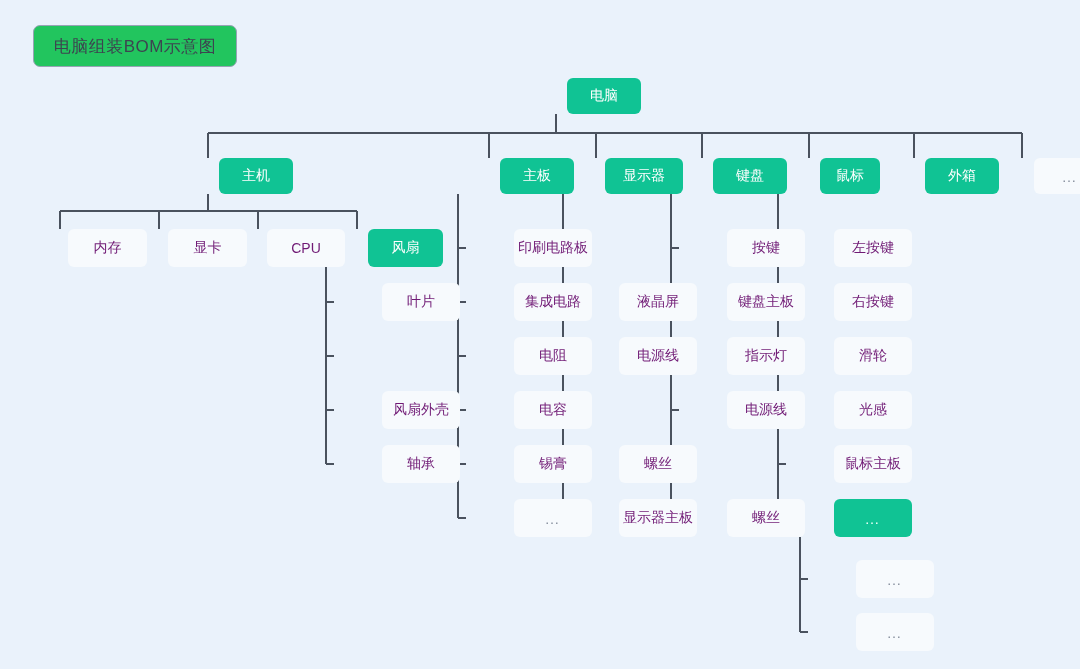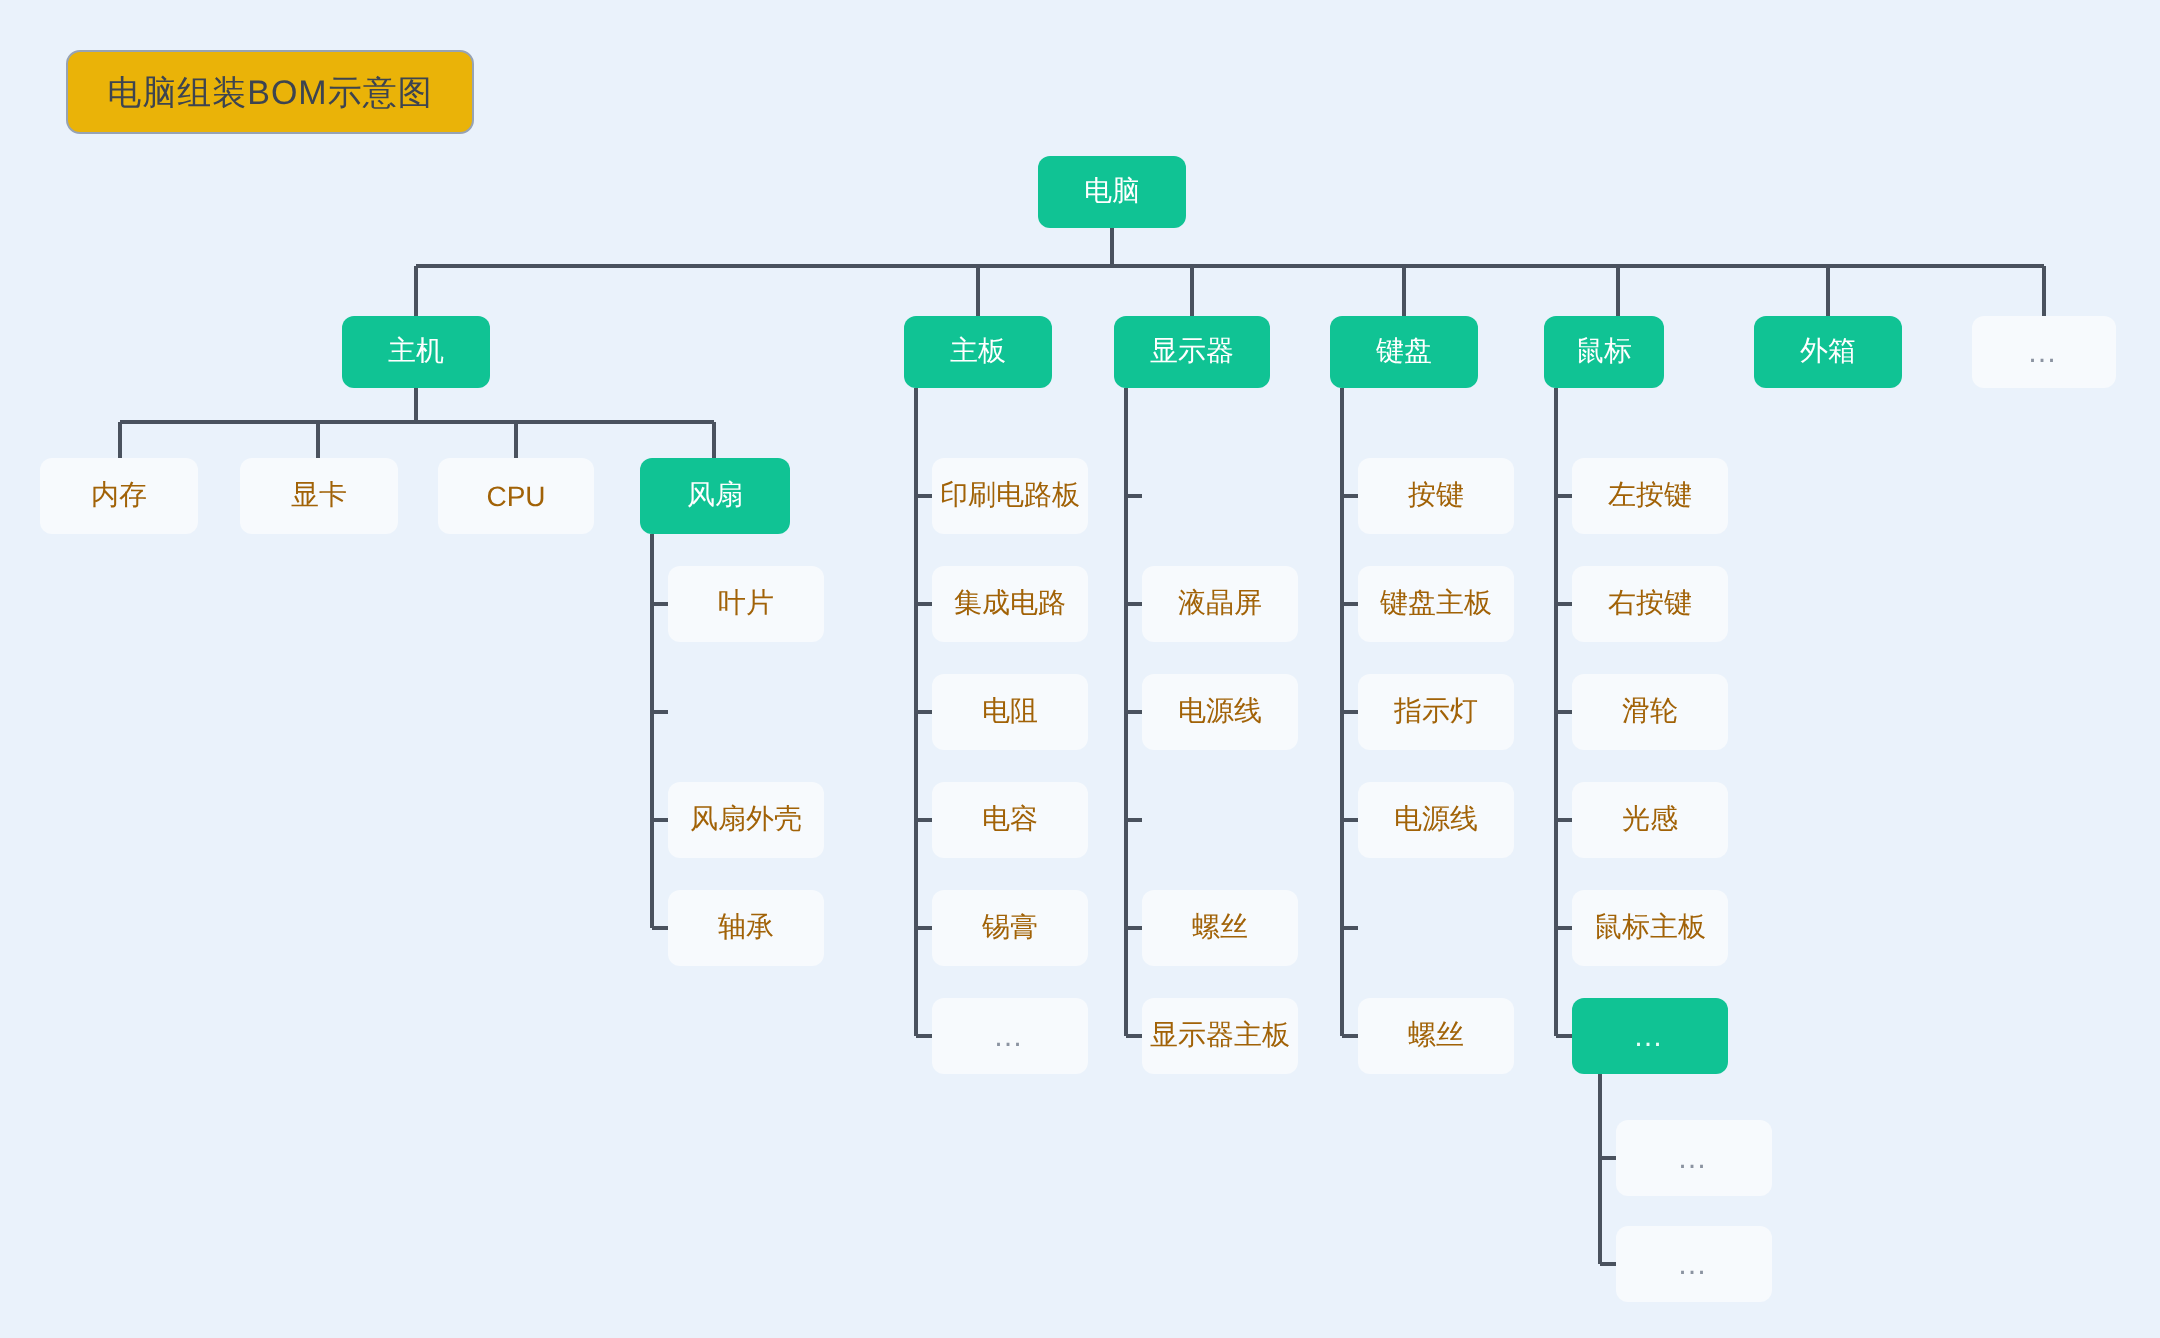--- a/index.html
+++ b/index.html
@@ -29,41 +29,42 @@
   }
   .title-box {
     position: absolute;
     left: 33px;
     top: 25px;
     width: 204px;
     height: 42px;
     box-sizing: border-box;
     border: 1px solid #97a3b4;
     border-radius: 7px;
-    background: #eab308;
+    background: #22c55e;
     display: flex;
     align-items: center;
     justify-content: center;
     color: #3d4450;
     font-size: 17px;
     letter-spacing: 0.5px;
   }
   .node {
     position: absolute;
     box-sizing: border-box;
     border-radius: 6px;
     display: flex;
     align-items: center;
     justify-content: center;
     font-size: 14px;
     white-space: nowrap;
+    margin-left: 48px;
   }
   .node.white {
     background: #f7fafd;
-    color: #a16207;
+    color: #701a75;
   }
   .node.green {
     background: #10c394;
     color: #ffffff;
   }
   .node.dots {
     letter-spacing: 2px;
     font-size: 15px;
     color: #8b93a1;
   }

